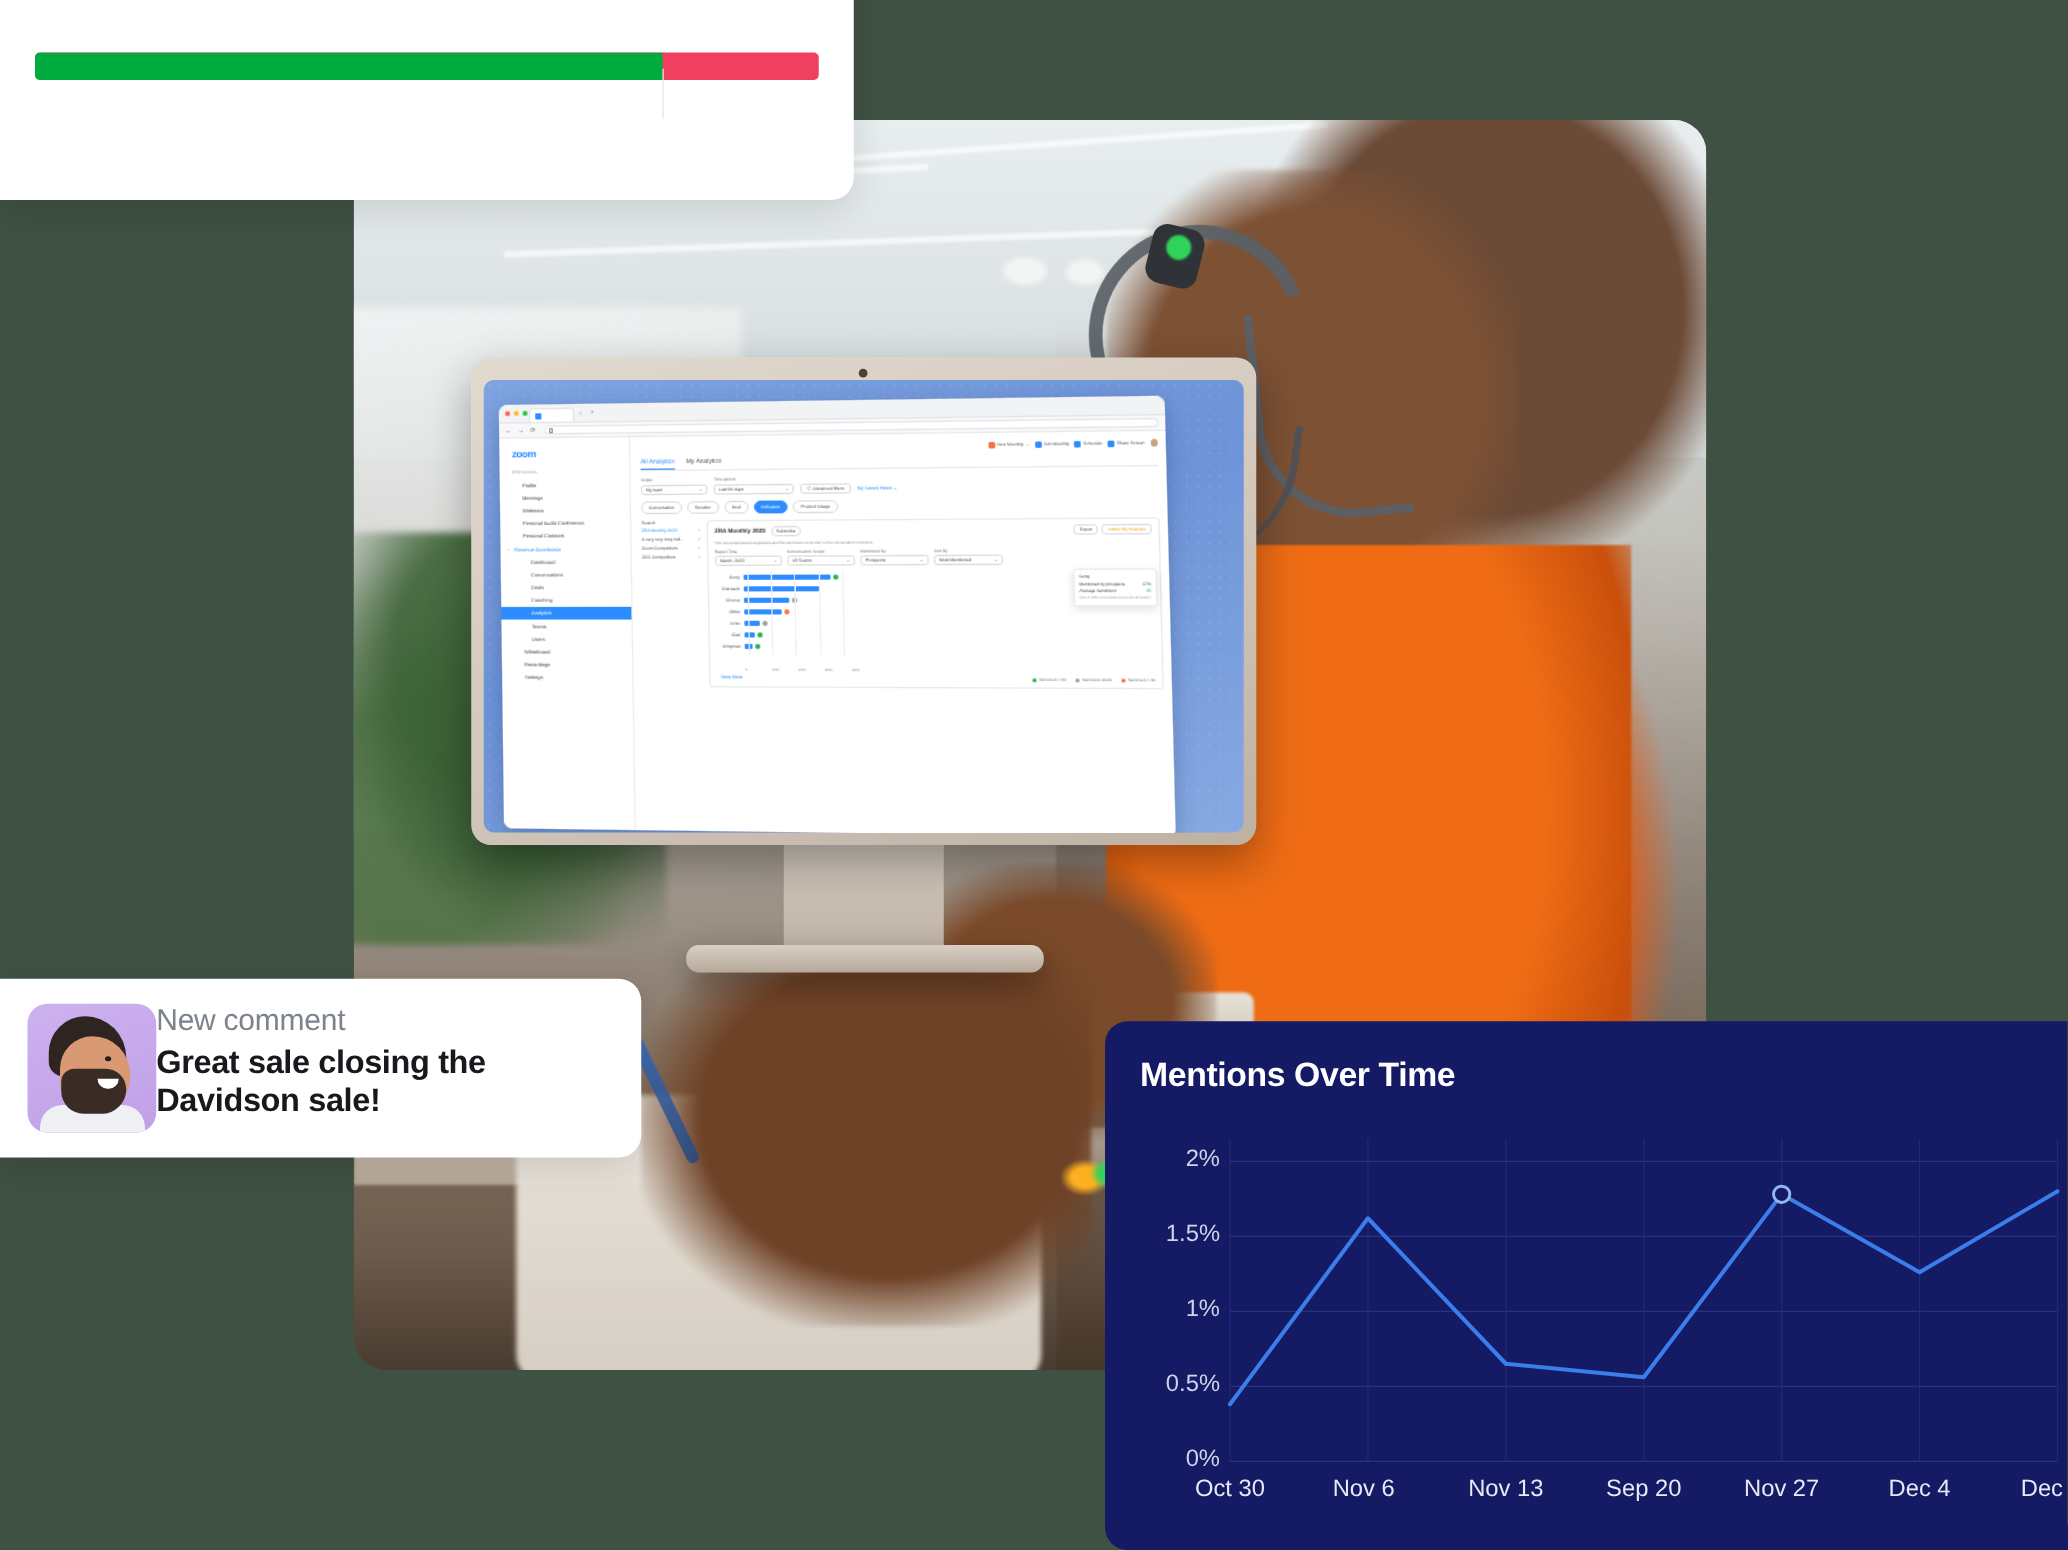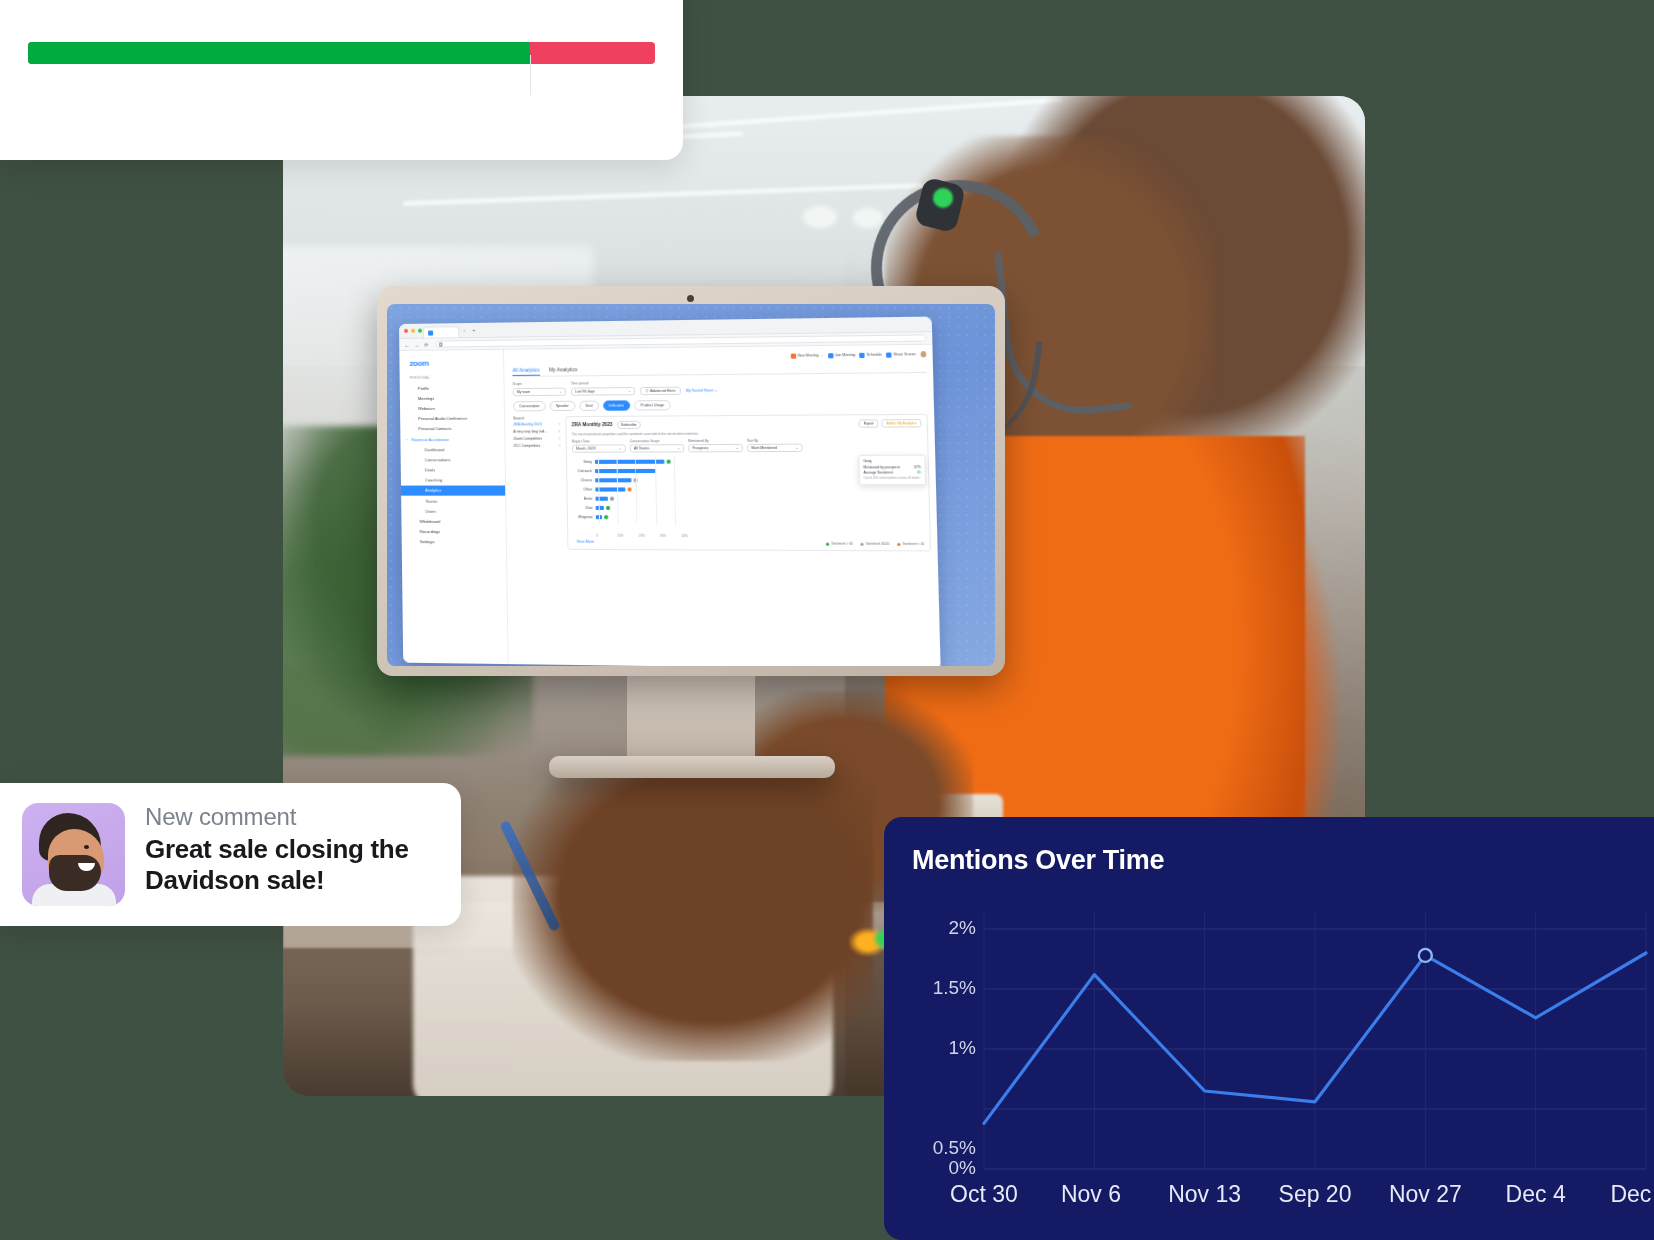--- a/index.html
+++ b/index.html
@@ -266,23 +266,23 @@
   .deals-bar { margin-top:26px; height:22px; border-radius:4px; overflow:hidden; display:flex; background:#ef4060; }
   .deals-won { background:#00ac3f; height:100%; }
   .deals-legend { display:flex; align-items:center; gap:28px; margin-top:20px; position:relative; }
   .dl { display:flex; align-items:center; gap:9px; font-size:21px; color:#17191c; }
   .dl-sw { width:17px; height:17px; border-radius:4px; }
   .deals-pct { position:absolute; font-size:20px; color:#7c838c; }
   .deals-tick { position:absolute; top:83px; width:1px; height:40px; background:#e3e6ea; }
 
   
   .comment {
-    position:absolute; left:0; top:783px; width:461px; height:143px;
+    position:absolute; left:0; top:783px; width:513px; height:143px;
     background:#fff; border-radius:0 18px 18px 0; padding:20px 22px;
-    box-shadow:0 8px 30px rgba(0,0,0,.12); display:flex; gap:20px; align-items:flex-start;
+    box-shadow:0 8px 30px rgba(0,0,0,.12); display:flex; align-items:flex-start;
   }
   .avatar {
     width:103px; height:103px; border-radius:16px; overflow:hidden; position:relative; flex:none;
     background:linear-gradient(160deg,#cdb1ef,#c0a0e8);
   }
   .av-hair { position:absolute; left:17px; top:10px; width:62px; height:48px; background:#2e2420; border-radius:30px 34px 14px 12px; }
   .av-face { position:absolute; left:26px; top:26px; width:56px; height:58px; background:#d99a73; border-radius:26px 30px 24px 22px; }
   .av-beard { position:absolute; left:27px; top:52px; width:52px; height:36px; background:#3a2c24; border-radius:14px 22px 26px 24px; }
   .av-mouth { position:absolute; left:56px; top:60px; width:17px; height:8px; background:#fff; border-radius:0 0 9px 9px; }
   .av-eye { position:absolute; left:62px; top:42px; width:5px; height:4px; background:#241c18; border-radius:50%; }
@@ -292,21 +292,21 @@
 
   
   .mentions {
     position:absolute; left:884px; top:817px; width:770px; height:423px;
     background:#141a63; border-radius:18px 0 0 18px; padding:28px 0 0 28px; overflow:hidden;
   }
   .mn-title { font-size:27px; font-weight:bold; color:#fff; letter-spacing:-.3px; }
   .mn-plot { position:absolute; left:28px; top:86px; width:742px; height:310px; }
   .mn-svg { position:absolute; left:0; top:0; }
   .mn-ylab { position:absolute; font-size:19px; color:#cfd4ea; text-align:right; width:64px; }
-  .mn-xlab { position:absolute; font-size:23px; color:#e7eaf6; text-align:center; }
+  .mn-xlab { position:absolute; font-size:19px; color:#e7eaf6; text-align:center; }
 </style>
 </head>
 <body>
 
 <div id="stage">
 
   <div class="photo">
     <div class="ph-ceiling"></div>
     <div class="ph-ceil-line" style="left:40px;top:46px;width:420px;transform:rotate(-3deg)"></div>
     <div class="ph-ceil-line" style="left:120px;top:96px;width:520px;transform:rotate(-2deg)"></div>
@@ -635,21 +635,21 @@
           <line x1="182.33333333333331" x2="182.33333333333331" y1="8" y2="266" stroke="#232a75" stroke-width="1"></line>
           <line x1="292.66666666666663" x2="292.66666666666663" y1="8" y2="266" stroke="#232a75" stroke-width="1"></line>
           <line x1="403" x2="403" y1="8" y2="266" stroke="#232a75" stroke-width="1"></line>
           <line x1="513.3333333333333" x2="513.3333333333333" y1="8" y2="266" stroke="#232a75" stroke-width="1"></line>
           <line x1="623.6666666666666" x2="623.6666666666666" y1="8" y2="266" stroke="#232a75" stroke-width="1"></line>
           <line x1="734" x2="734" y1="8" y2="266" stroke="#232a75" stroke-width="1"></line>
           <polyline points="72,220.4 182.33333333333331,71.59999999999998 292.66666666666663,187.99999999999997 403,198.79999999999998 513.3333333333333,52.399999999999984 623.6666666666666,114.8 734,49.999999999999986" fill="none" stroke="#3b7dea" stroke-width="3.2" stroke-linejoin="round" stroke-linecap="round"></polyline>
           <circle cx="513.3333333333333" cy="52.399999999999984" r="6.5" fill="#141a63" stroke="#8fb6f5" stroke-width="2.4"></circle>
         </svg>
         <div class="mn-ylab" style="left: 0px; top: 254px;">0%</div>
-        <div class="mn-ylab" style="left: 0px; top: 194px; margin-top: 40px;">0.5%</div>
+        <div class="mn-ylab" style="left: 0px; top: 194px;">0.5%</div>
         <div class="mn-ylab" style="left: 0px; top: 134px;">1%</div>
         <div class="mn-ylab" style="left: 0px; top: 74px;">1.5%</div>
         <div class="mn-ylab" style="left: 0px; top: 14px;">2%</div>
         <div class="mn-xlab" style="width: 110px; left: 17px; top: 278px;">Oct 30</div>
         <div class="mn-xlab" style="width: 110px; left: 124px; top: 278px;">Nov 6</div>
         <div class="mn-xlab" style="width: 110px; left: 237.667px; top: 278px;">Nov 13</div>
         <div class="mn-xlab" style="width: 110px; left: 348px; top: 278px;">Sep 20</div>
         <div class="mn-xlab" style="width: 110px; left: 458.333px; top: 278px;">Nov 27</div>
         <div class="mn-xlab" style="width: 110px; left: 568.667px; top: 278px;">Dec 4</div>
         <div class="mn-xlab" style="width: 110px; left: 679px; top: 278px;">Dec 11</div>

